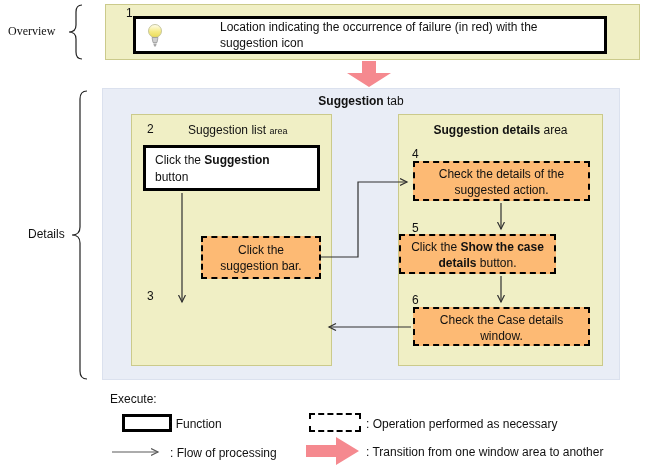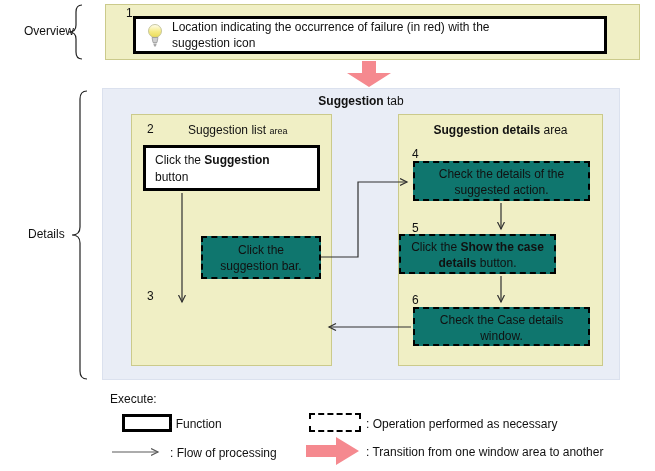--- a/index.html
+++ b/index.html
@@ -14,46 +14,46 @@
     position: absolute;
     background: var(--area-fill, #F0EFC5);
     border: 1px solid var(--area-border, #CBCA8B);
   }
   .tab-panel {
     position: absolute; left: 102px; top: 88px; width: 518px; height: 292px;
     background: var(--tab-fill, #E9EDF6);
     border: 1px solid var(--tab-border, #DBE1EE);
   }
   .solid-box { position: absolute; background: #fff; border: 3px solid #000; }
-  .dashed-box { position: absolute; background: #0f766e; border: 2px dashed #000; }
+  .dashed-box { position: absolute; background: #fdba74; border: 2px dashed #000; }
   .num { position: absolute; font-size: 12px; color: #111; }
   .ctr { text-align: center; }
   .line { line-height: 16px; }
   b { font-weight: bold; }
   .small-suffix { font-size: 9px; }
   .title-row { position: absolute; white-space: nowrap; }
   .svg-overlay { position: absolute; left: 0; top: 0; pointer-events: none; }
   .legend-fn-box { position: absolute; left: 122px; top: 414px; width: 50px; height: 18px; background: #fff; border: 3px solid #000; }
   .legend-op-box { position: absolute; left: 309px; top: 413px; width: 52px; height: 19px; background: #fff; border: 2px dashed #000; }
 </style>
 </head>
 <body>
 
 <div class="page">
 
-  <div class="abs" style="left:24px; top:24px;">Overview</div>
+  <div class="abs" style="left:8px; top:24px;font-family:Liberation Serif, serif;">Overview</div>
 
   <svg class="svg-overlay" style="left:66px; top:4px;" width="18" height="56">
     <path d="M16,1 Q10,1 10,8 L10,21 Q10,28 3,28 Q10,28 10,35 L10,48 Q10,55 16,55" fill="none" stroke="#222" stroke-width="1.2"></path>
   </svg>
 
   <div class="area" style="left:105px; top:4px; width:535px; height:56px;"></div>
   <div class="num" style="left:126px; top:6px;">1</div>
 
-  <div class="solid-box" style="left:133px; top:16px; width:474px; height:38px; display:flex; align-items:center;">
+  <div class="solid-box" style="left:133px; top:16px; width:474px; height:38px; display:flex; align-items:center;gap:48px;">
     <svg width="14" height="25" viewBox="0 0 14 25" style="margin-left:12px; flex:none;">
       <defs>
         <linearGradient id="bulbGrad" x1="0" y1="0" x2="0" y2="1">
           <stop offset="0" stop-color="#FFFEF2"></stop>
           <stop offset="0.55" stop-color="#F5EA84"></stop>
           <stop offset="1" stop-color="#E9DA55"></stop>
         </linearGradient>
       </defs>
       <circle cx="7" cy="8" r="6.5" fill="url(#bulbGrad)" stroke="#B9B98F" stroke-width="0.8"></circle>
       <path d="M4,14.5 L10,14.5 L9,19.5 L5,19.5 Z" fill="#CFCFCF" stroke="#8F8F8F" stroke-width="0.7"></path>

